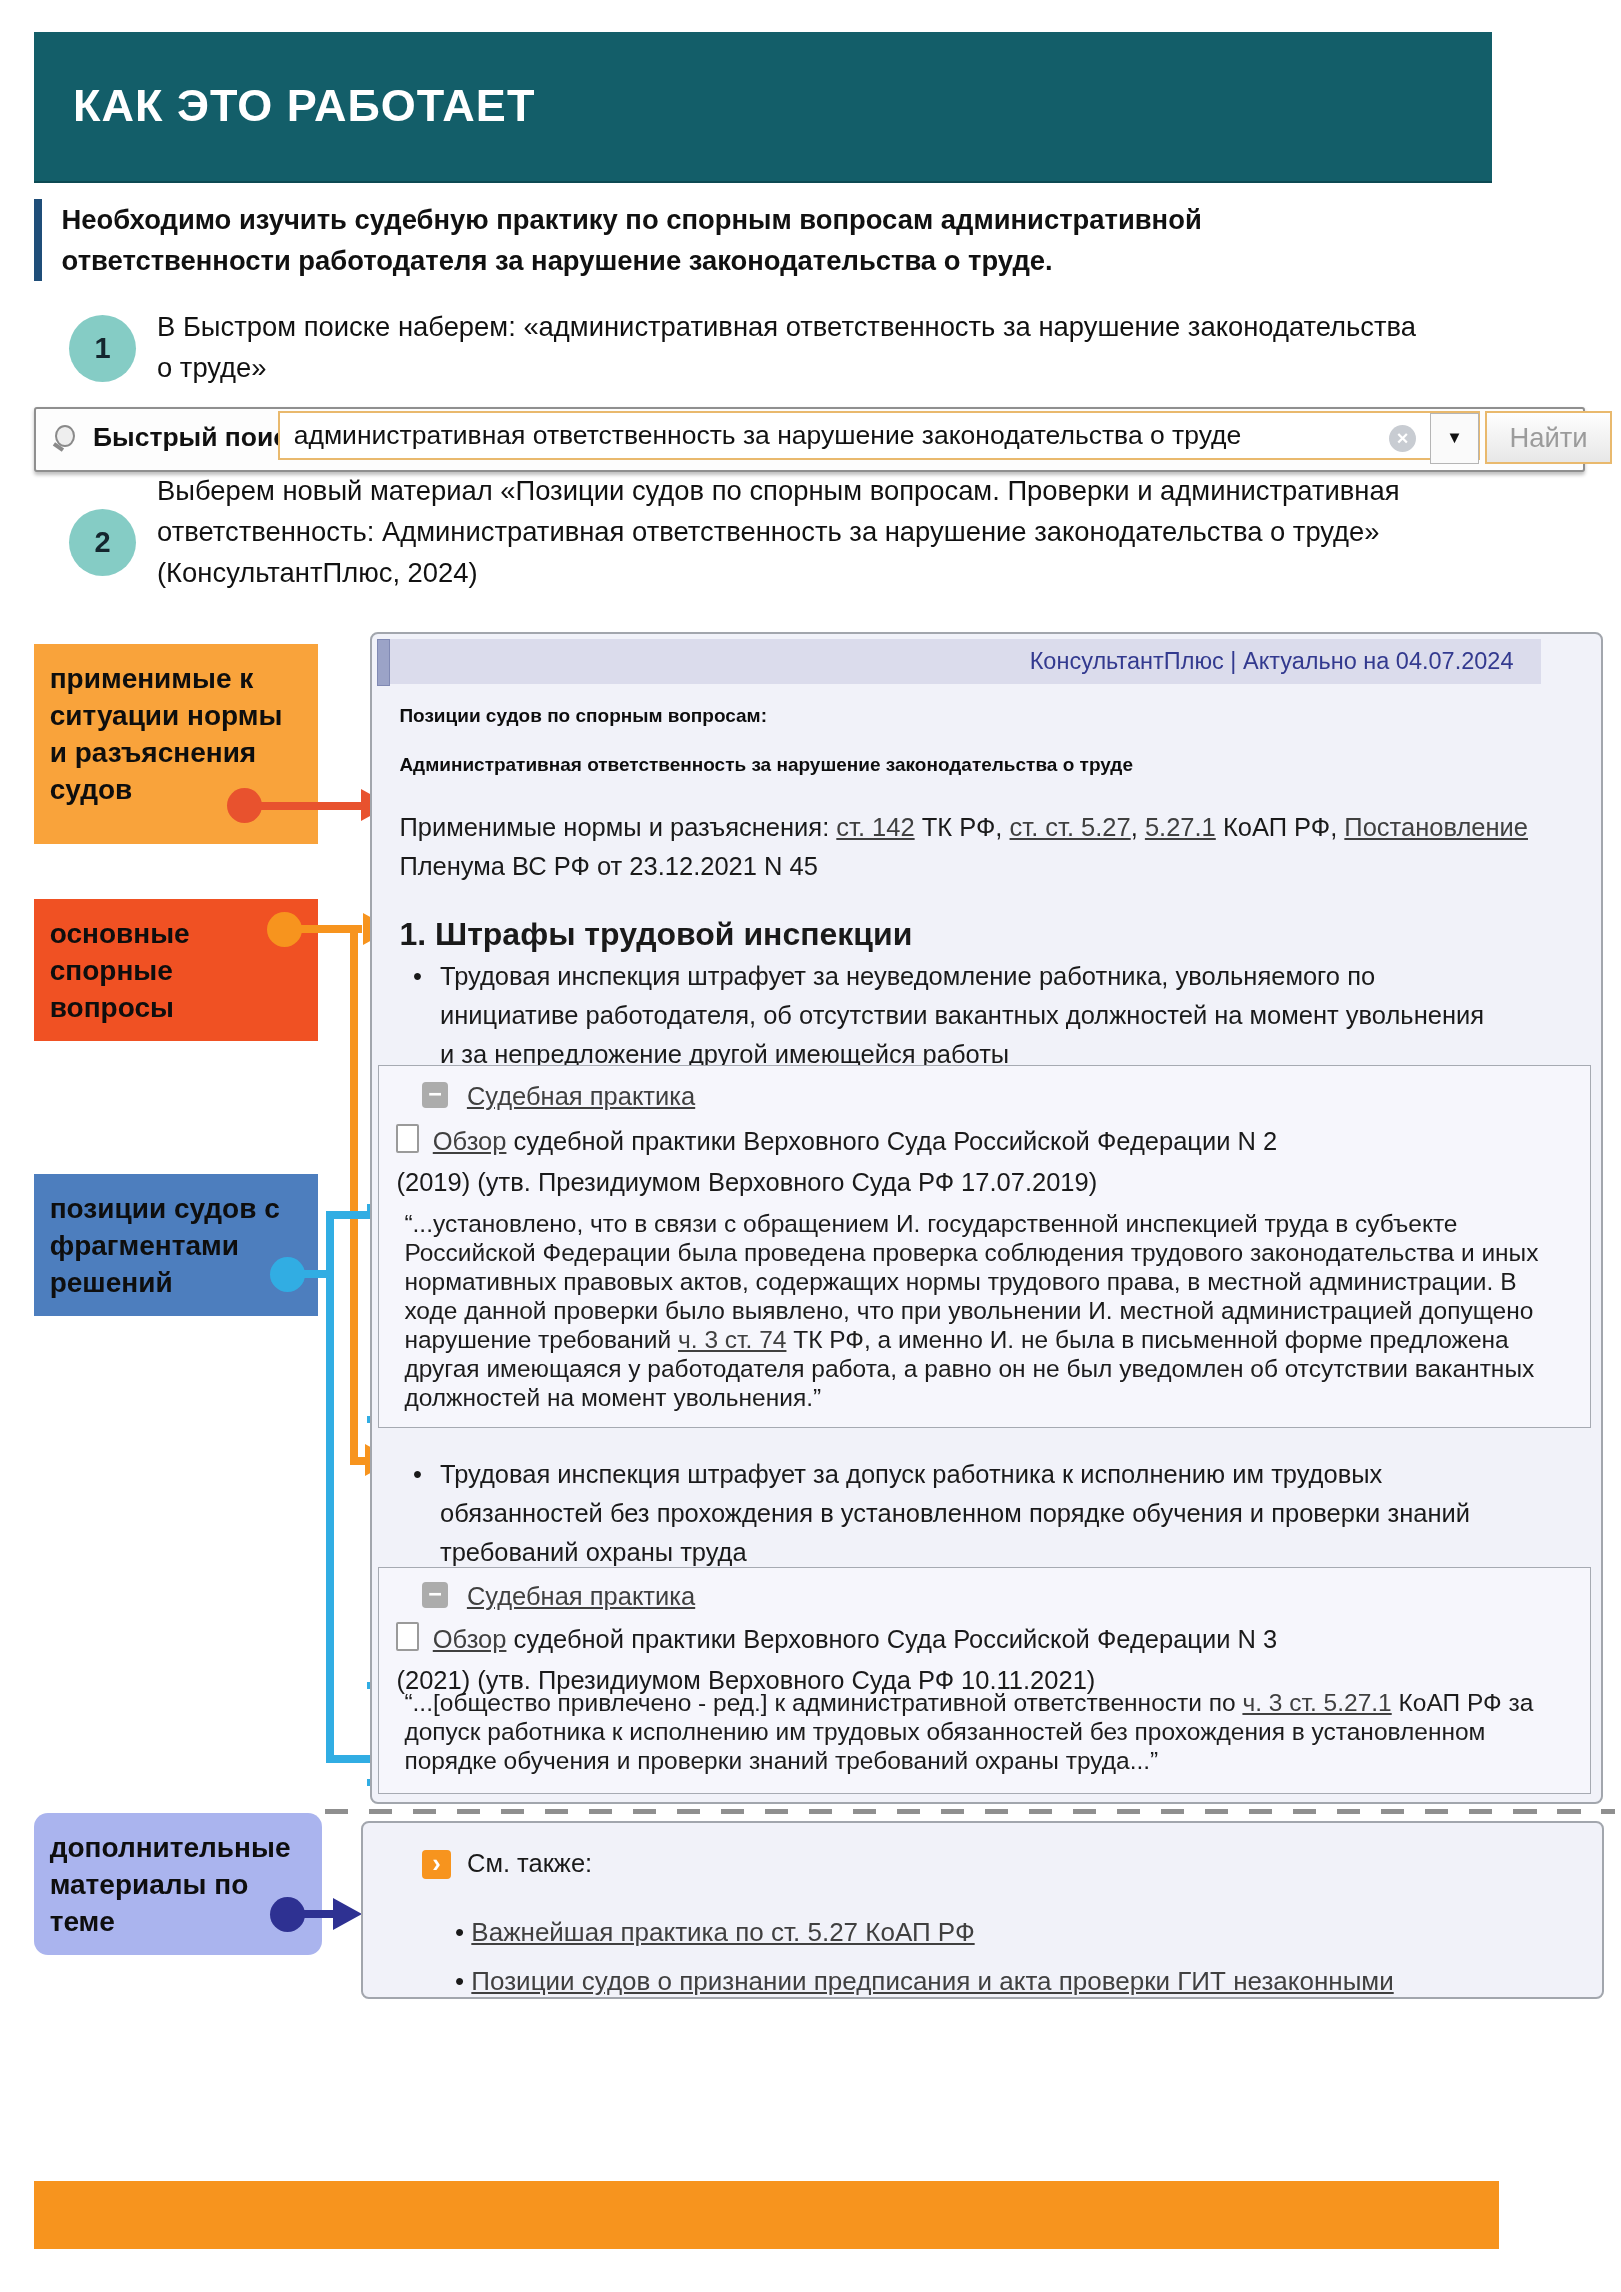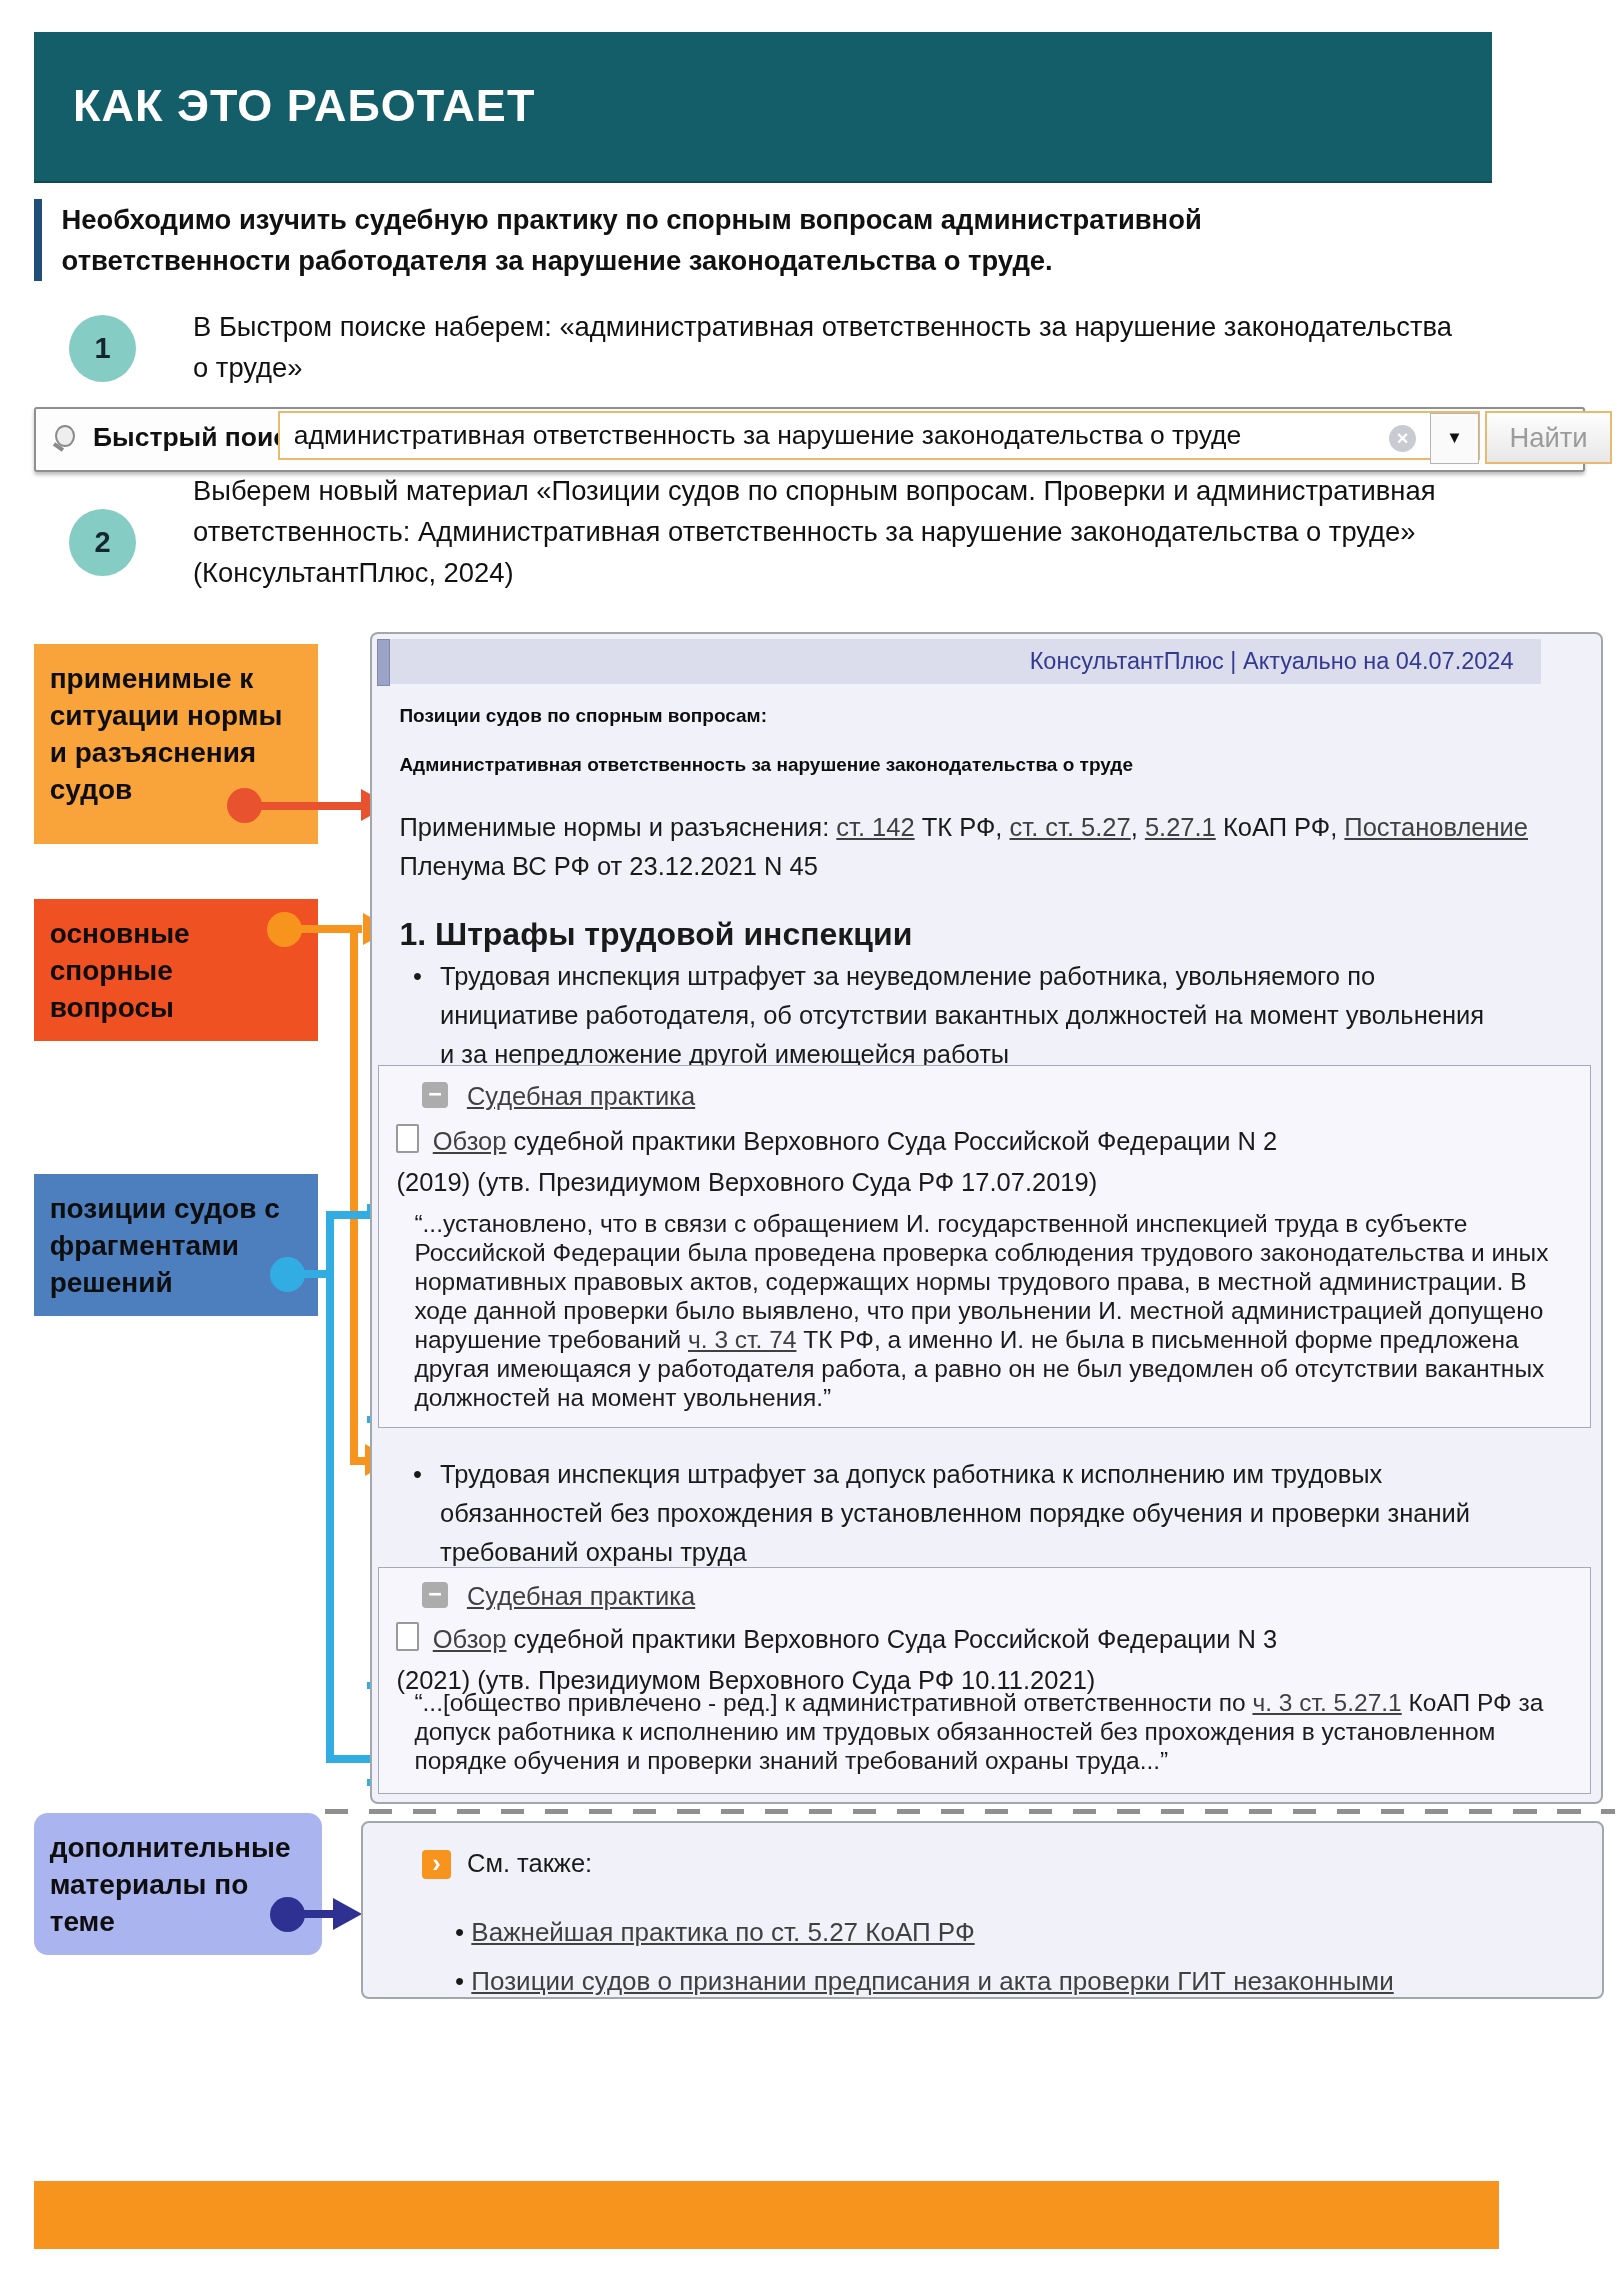--- a/index.html
+++ b/index.html
@@ -13,21 +13,21 @@
   .top-header h1{margin:0;padding:0 0 0 39px;line-height:147px;font-size:45px;color:#fff;
                  font-weight:bold;letter-spacing:1px;}
 
   
   .intro{left:34px;top:199px;width:1304px;border-left:8.8px solid #1f4e79;padding-left:19.6px;
          font-size:27.4px;line-height:41px;font-weight:bold;color:#111;}
 
   
   .step-circle{width:67px;height:67px;border-radius:50%;background:#85ccc5;text-align:center;
                line-height:67px;font-size:29px;font-weight:bold;color:#14262e;}
-  .step-text{font-size:27.4px;line-height:41px;color:#111;margin-left:36px;}
+  .step-text{font-size:27.4px;line-height:41px;color:#111;}
 
   
   .searchbar{left:34px;top:407px;width:1547px;height:61px;background:#fdfdfd;
              border:2px solid #8f8f8f;border-radius:2.9px;box-shadow:0 2.9px 3.9px rgba(0,0,0,.25);}
   .mag-ic{left:16.7px;top:15.7px;width:29px;height:29px;}
   .mag-ic::before{content:"";position:absolute;left:2px;top:0;width:16.7px;height:18.6px;
                   border:2.9px solid #8a8a8a;border-radius:50%;background:#eee;}
   .mag-ic::after{content:"";position:absolute;left:0;top:20.6px;width:10.8px;height:3.9px;background:#8a8a8a;
                  transform:rotate(35deg);}
   .search-label{left:57px;top:0;line-height:57px;font-size:26.5px;font-weight:bold;color:#111;}
@@ -70,21 +70,21 @@
   .b1{left:39px;top:323px;width:1049px;}
   .b2{left:39px;top:821px;width:1049px;}
   .practice-box{left:5.9px;width:1211px;background:#f6f6fc;border:1px solid #a6aab2;}
   .pb1{top:431px;height:361px;} .pb2{top:933px;height:225px;}
   .collapse-ic{left:43px;width:26.5px;height:26.5px;background:#acacac;border-radius:3.9px;color:#fff;
                text-align:center;line-height:24.5px;font-size:23.5px;font-weight:bold;}
   .practice-link{left:88px;font-size:25.5px;}
   .doc-row{left:17.6px;width:941px;font-size:25.5px;line-height:41px;}
   .doc-ic{display:inline-block;width:18.6px;height:24.5px;border:2px solid #9a9a9a;border-radius:2px;
           background:#fff;vertical-align:-2.9px;margin-right:13.7px;}
-  .quote{font-size:24.5px;line-height:29px;color:#1c1c1c;margin-left:10px;}
+  .quote{font-size:24.5px;line-height:29px;color:#1c1c1c;}
   .q1{left:25.5px;top:143px;width:1137px;}
   .q2{left:25.5px;top:120px;width:1157px;}
   a.doclink,.doclink{color:#404040;text-decoration:underline;cursor:pointer;}
 
   
   .dashes{left:325px;top:1809px;width:1290px;height:4.9px;
           background:repeating-linear-gradient(90deg,#8f8f8f 0 23.5px,transparent 23.5px 44px);}
 
   
   .see-panel{left:361px;top:1821px;width:1239px;height:174px;background:#f1f2f9;

